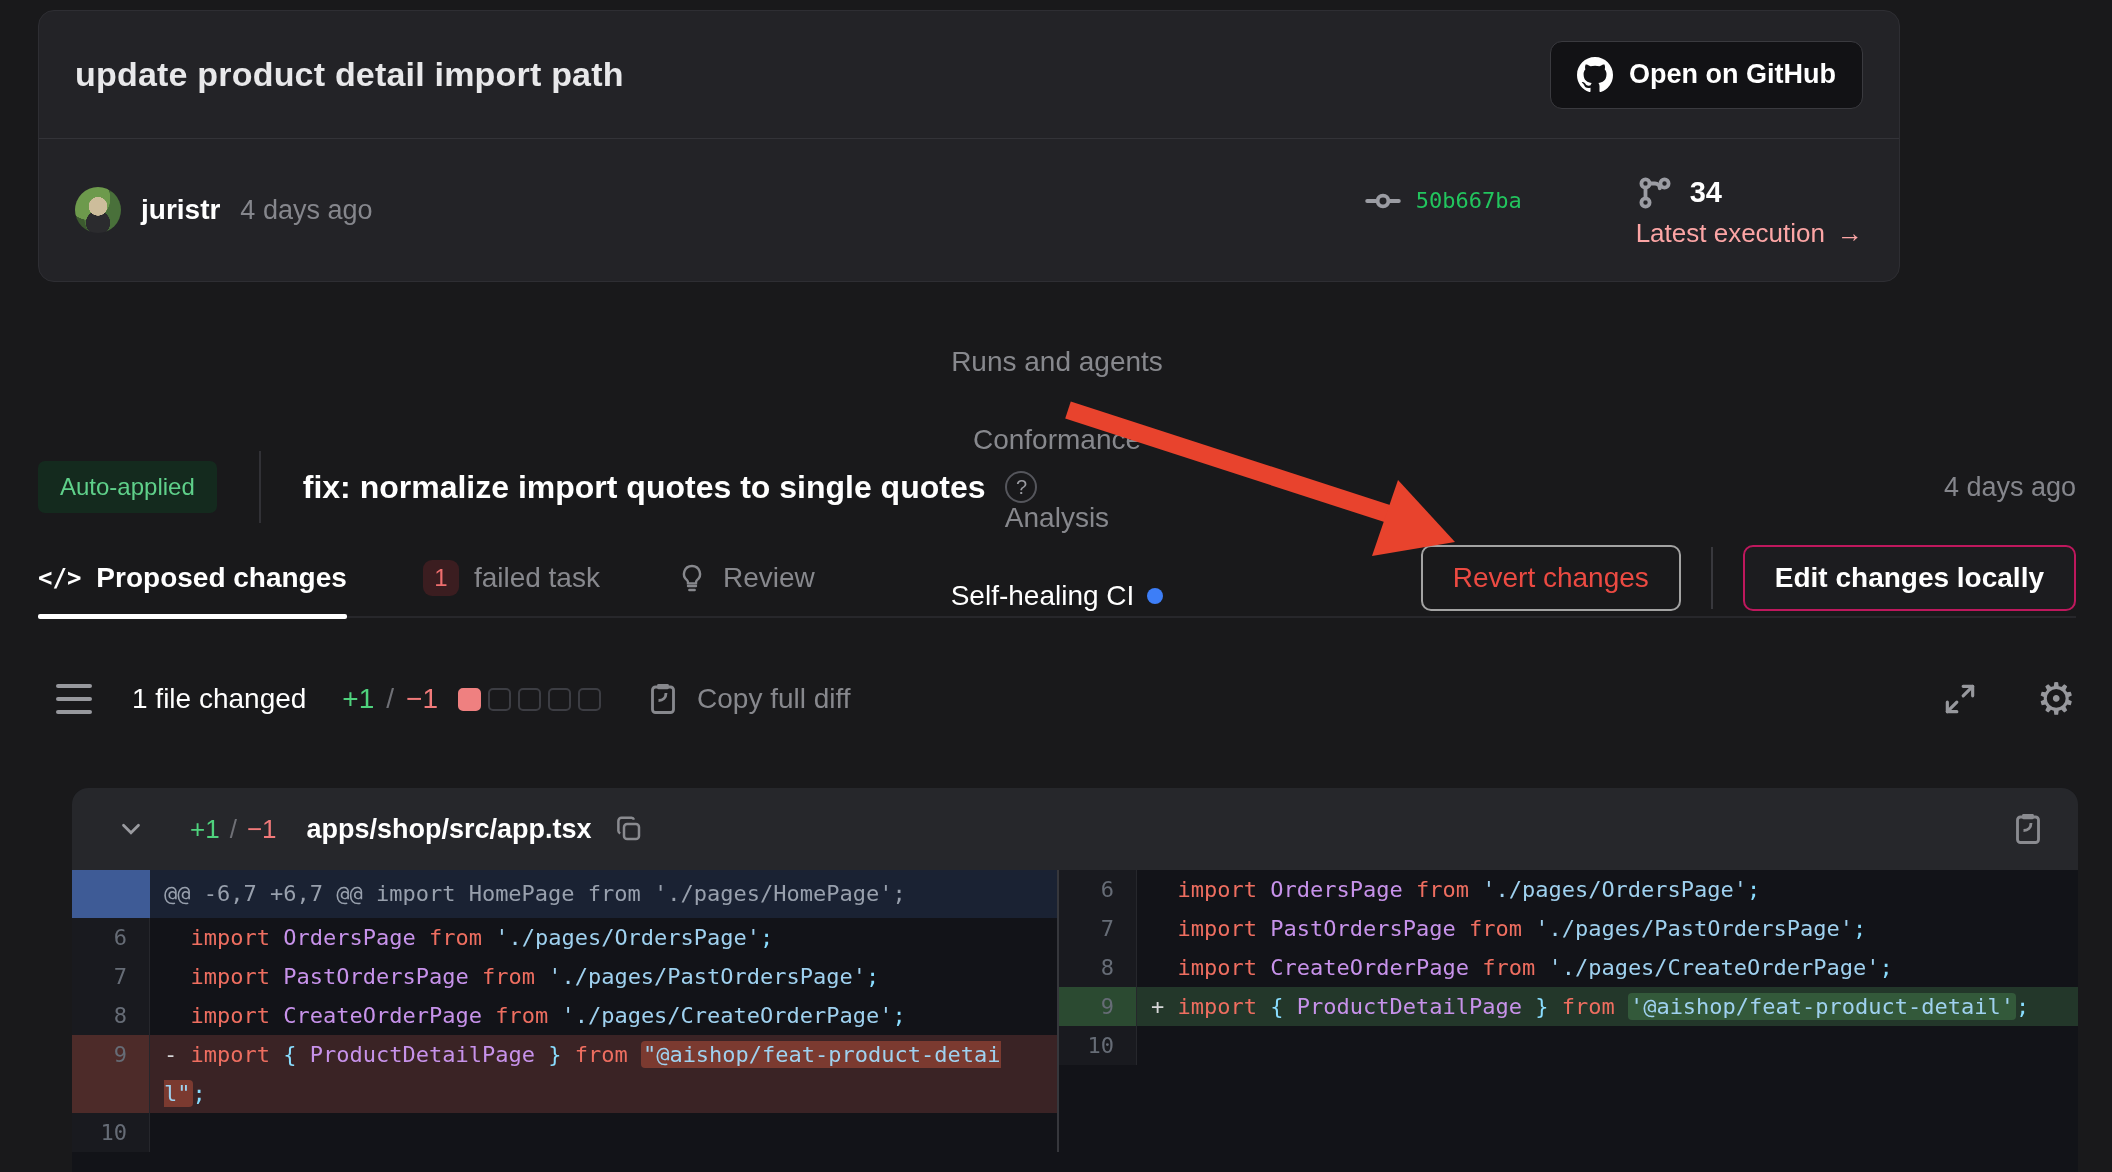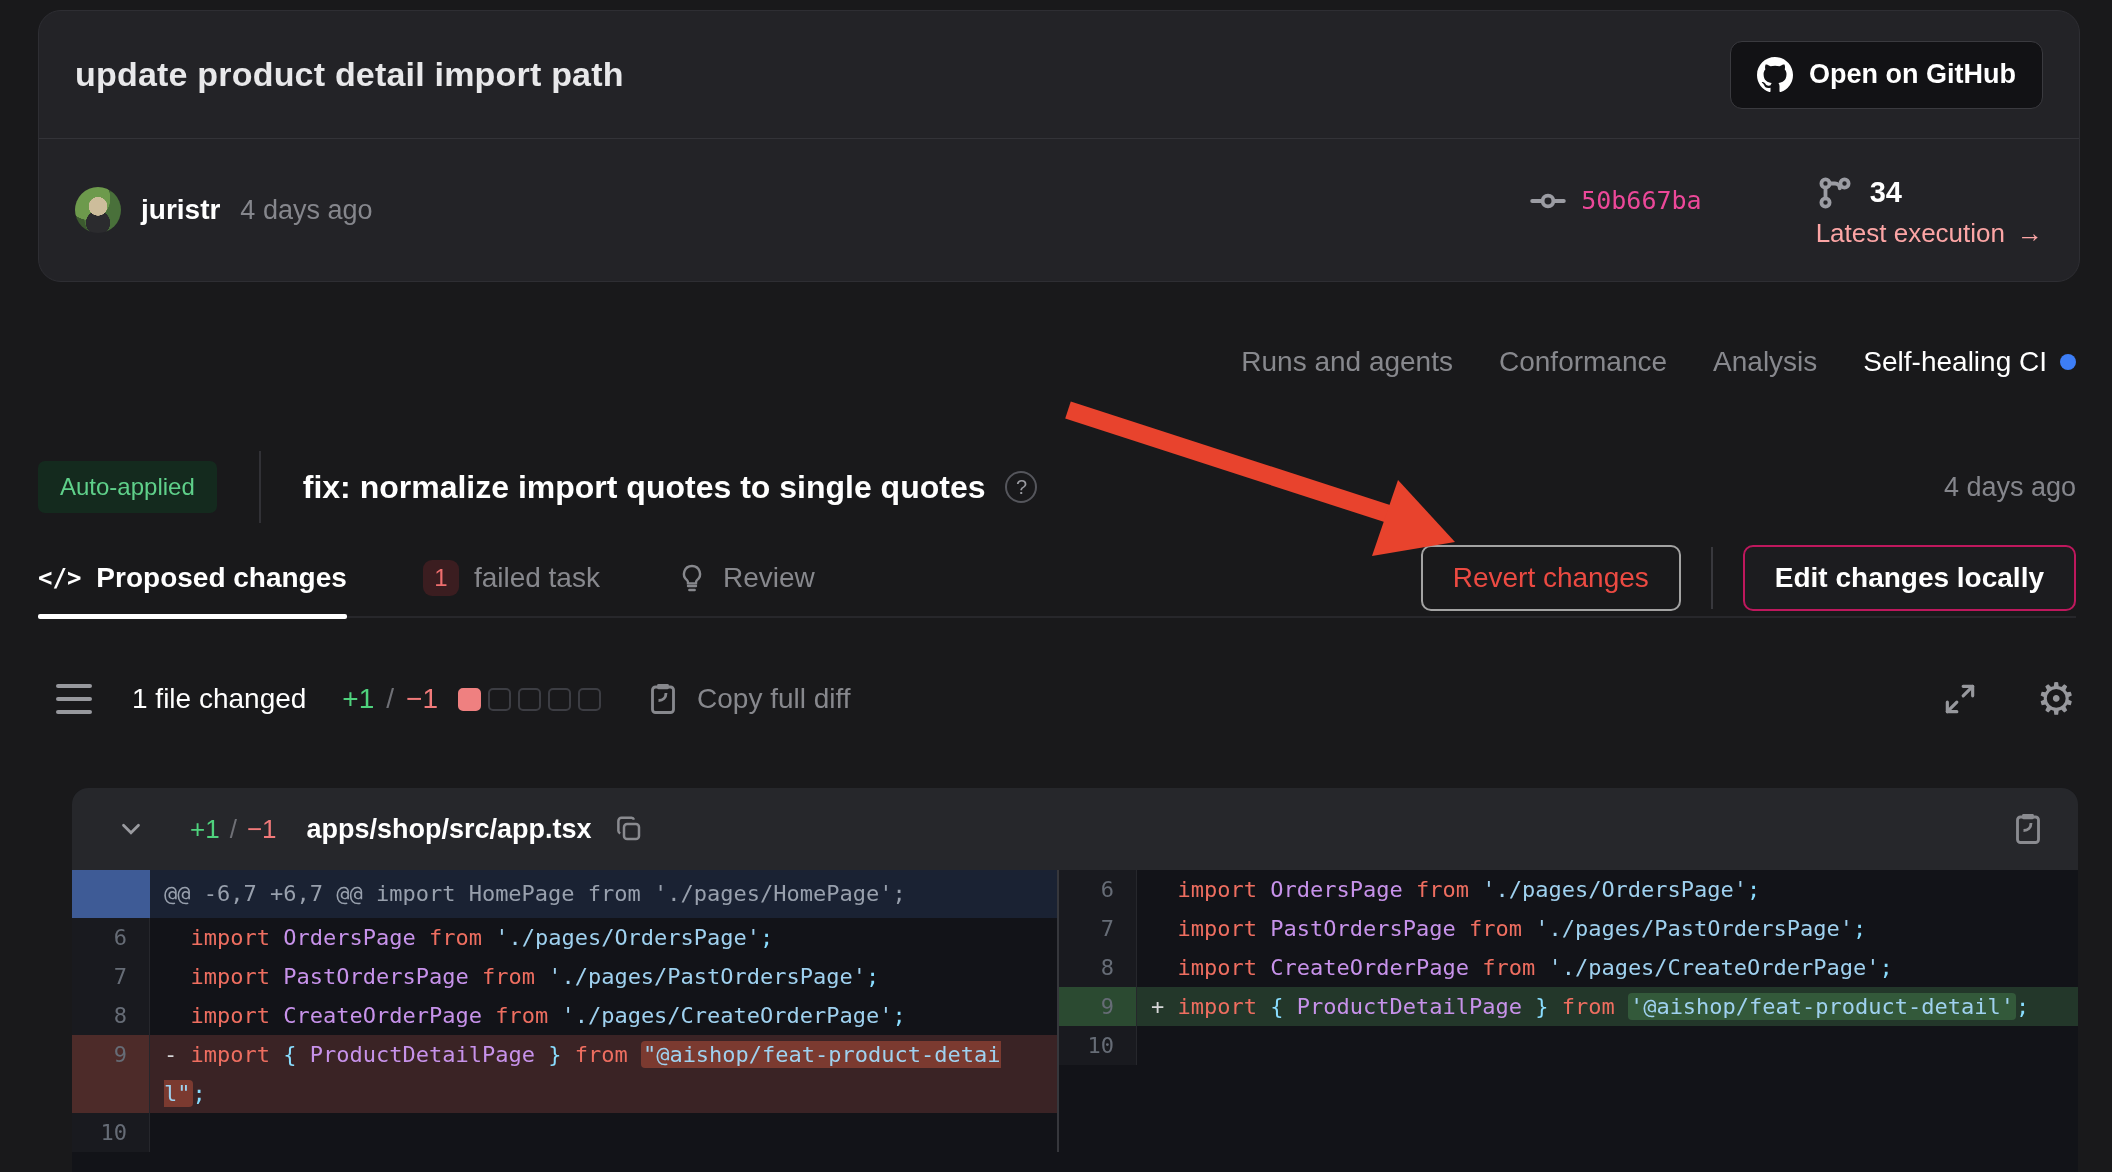--- a/index.html
+++ b/index.html
@@ -6,22 +6,22 @@
   html,body { width:2112px; height:1172px; }
   body {
     position:relative; overflow:hidden;
     background:#19191b; color:#e8e8ea;
     font-family:"Liberation Sans", sans-serif;
   }
   .mono { font-family:"DejaVu Sans Mono", monospace; }
 
   
   .top-card {
-    position:absolute; left:38px; top:10px; width:2042px; height:272px;
-    background:#232327; border:1px solid #2e2e33; border-radius:23px;
+    position:absolute; left:38px; top:10px; width:1862px; height:272px;
+    background:#232327; border:1px solid #2e2e33; border-radius:16px;
   }
   .title-row {
     height:128px; display:flex; align-items:center; justify-content:space-between;
     padding:0 36px; border-bottom:1px solid #333338;
   }
   .page-title { font-size:34px; font-weight:bold; letter-spacing:.2px; }
   .gh-btn {
     display:flex; align-items:center; gap:16px;
     background:#121215; border:1px solid #3a3a3f; border-radius:12px;
     padding:15px 26px; font-size:27px; font-weight:bold; color:#fff; cursor:pointer;
@@ -38,32 +38,32 @@
       radial-gradient(circle at 50% 42%, #cdbd9b 0 26%, rgba(0,0,0,0) 27%),
       radial-gradient(circle at 50% 78%, #2b2b2e 0 28%, rgba(0,0,0,0) 29%),
       radial-gradient(circle at 30% 25%, #6d9a4c 0 45%, rgba(0,0,0,0) 46%),
       radial-gradient(circle at 75% 65%, #49703a 0 55%, rgba(0,0,0,0) 56%),
       #3c5a2f;
   }
   .author-name { font-size:28px; font-weight:bold; color:#fff; }
   .author-time { font-size:27px; color:#85868c; }
   .author-right { display:flex; align-items:flex-start; gap:70px; padding-top:2px; }
   .commit-group { display:flex; align-items:center; gap:14px; margin-top:8px; }
-  .commit-sha { font-size:25px; color:#ec4899; }
+  .commit-sha { font-size:22px; color:#22c55e; }
   .icon-stroke { stroke:#9b9ca3; fill:none; stroke-width:2.4; stroke-linecap:round; }
   .exec-group { display:flex; flex-direction:column; gap:6px;margin-left:44px; }
   .exec-top { display:flex; align-items:center; gap:16px; }
   .run-number { font-size:29px; font-weight:bold; color:#fff; }
   .exec-link { font-size:26px; color:#fca5a5; display:flex; gap:12px; cursor:pointer; }
 
   
   .nav-tabs {
     position:absolute; top:346px; left:38px; right:36px;
-    display:flex; justify-content:flex-end; gap:46px; align-items:flex-start;
-    font-size:28px; color:#87888d;
+    display:flex; justify-content:flex-end; gap:46px; align-items:center;
+    font-size:28px; color:#87888d;flex-direction:column;
   }
   .nav-tab { display:flex; align-items:center; gap:13px; cursor:pointer; }
   .nav-tab.active { color:#fff; }
   .nav-dot { width:16px; height:16px; border-radius:50%; background:#3d7ef7; }
 
   
   .fix-row {
     position:absolute; top:450px; left:38px; right:36px; height:74px;
     display:flex; align-items:center;
   }

